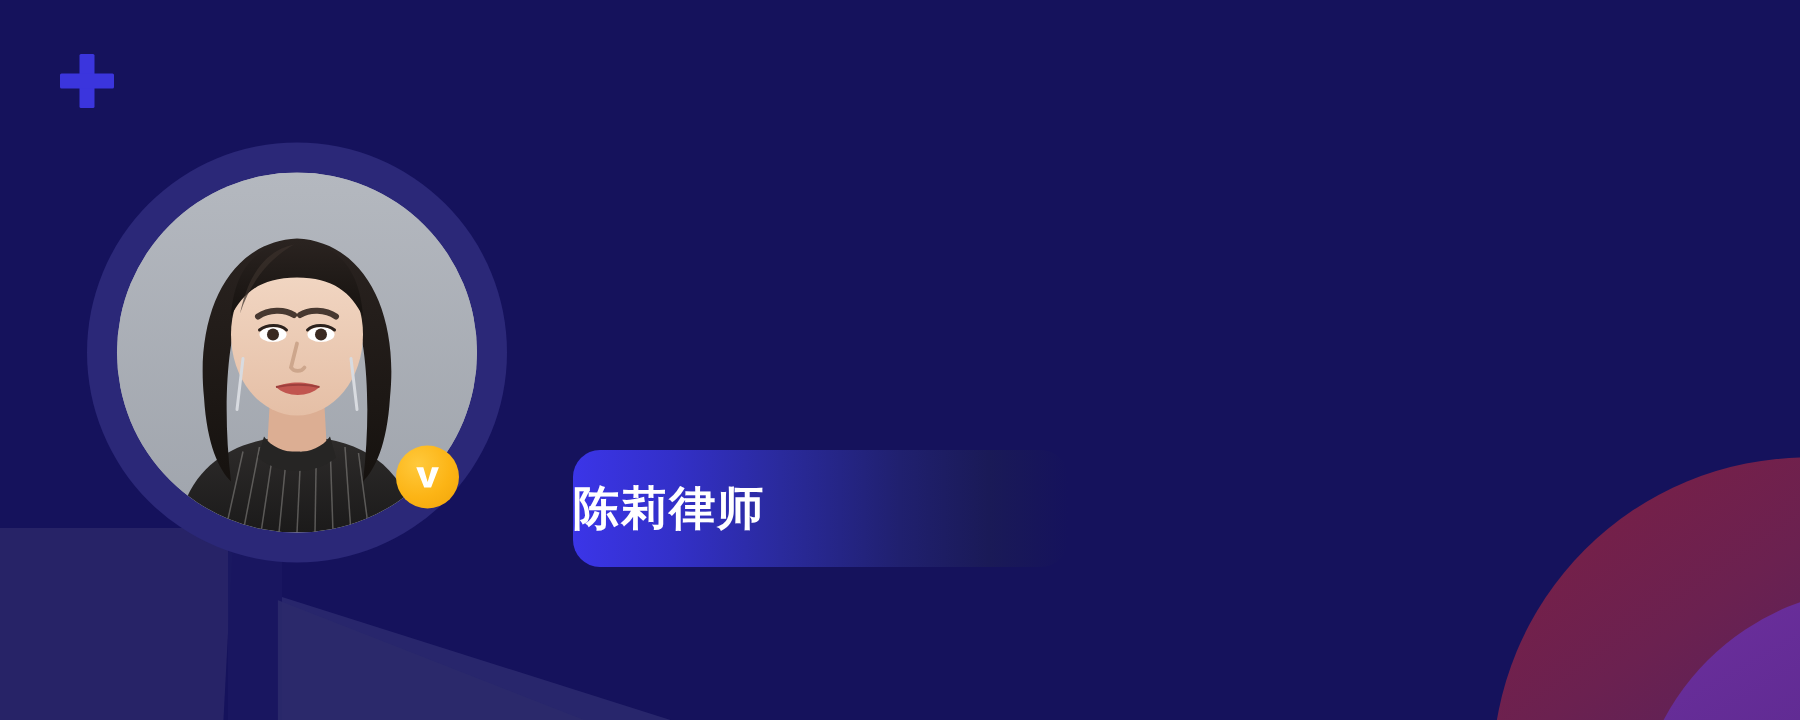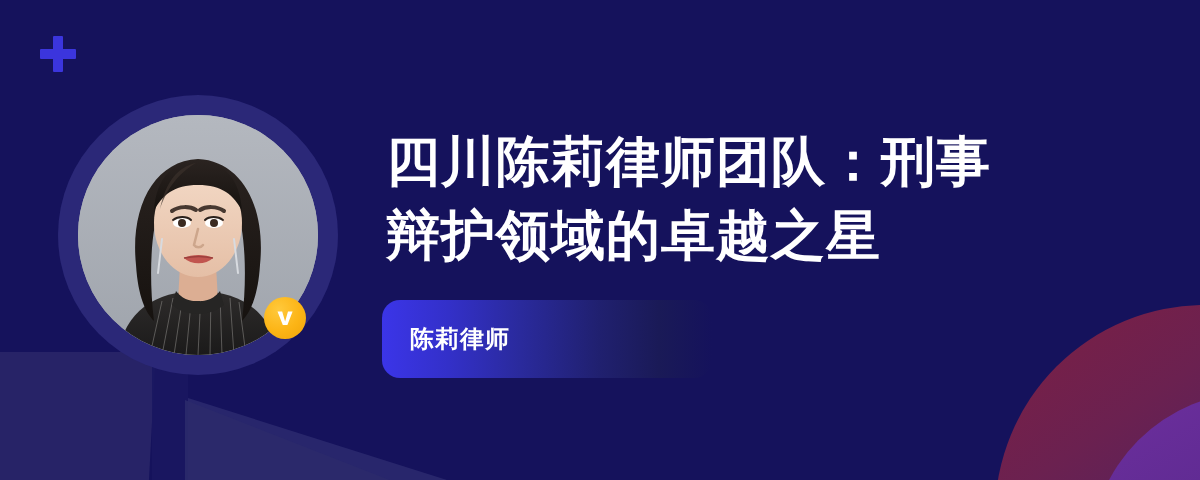--- a/index.html
+++ b/index.html
@@ -130,24 +130,23 @@
     position: absolute;
     left: 382px; top: 300px;
     width: 330px; height: 78px;
     border-radius: 18px;
     background: linear-gradient(90deg, #3b35e8 0%, #3330c9 20%, #2a2a9c 42%, #20206f 66%, #1a1a57 84%, #15125c 100%);
     display: flex;
     align-items: center;
   }
   .name-pill-label {
     color: #ffffff;
-    font-size: 24px;
+    font-size: 31px;
     font-weight: 700;
     letter-spacing: 1px;
-    padding-left: 28px;
   }
 </style>
 </head>
 <body>
 
 <div id="stage">
 
   <div class="bg-layer">
     <div class="deco-bar-left"></div>
     <div class="deco-column"></div>
@@ -226,20 +225,18 @@
         <path d="M156 124 L160 158" stroke="#d8dbe0" stroke-width="2" stroke-linecap="round"></path>
       </svg>
     </div>
     <div class="verified-badge">
       <svg viewBox="0 0 24 24" xmlns="http://www.w3.org/2000/svg" aria-hidden="true">
         <path d="M4.5 5.5 L9.2 5.5 L12.1 15.4 L15 5.5 L19.6 5.5 L14.4 19 L9.8 19 Z" fill="#ffffff"></path>
       </svg>
     </div>
   </div>
 
-  <div class="headline">四川陈莉律师团队：刑事
-辩护领域的卓越之星</div>
 
   <div class="name-pill">
     <span class="name-pill-label">陈莉律师</span>
   </div>
 
 </div>
 
 </body></html>

